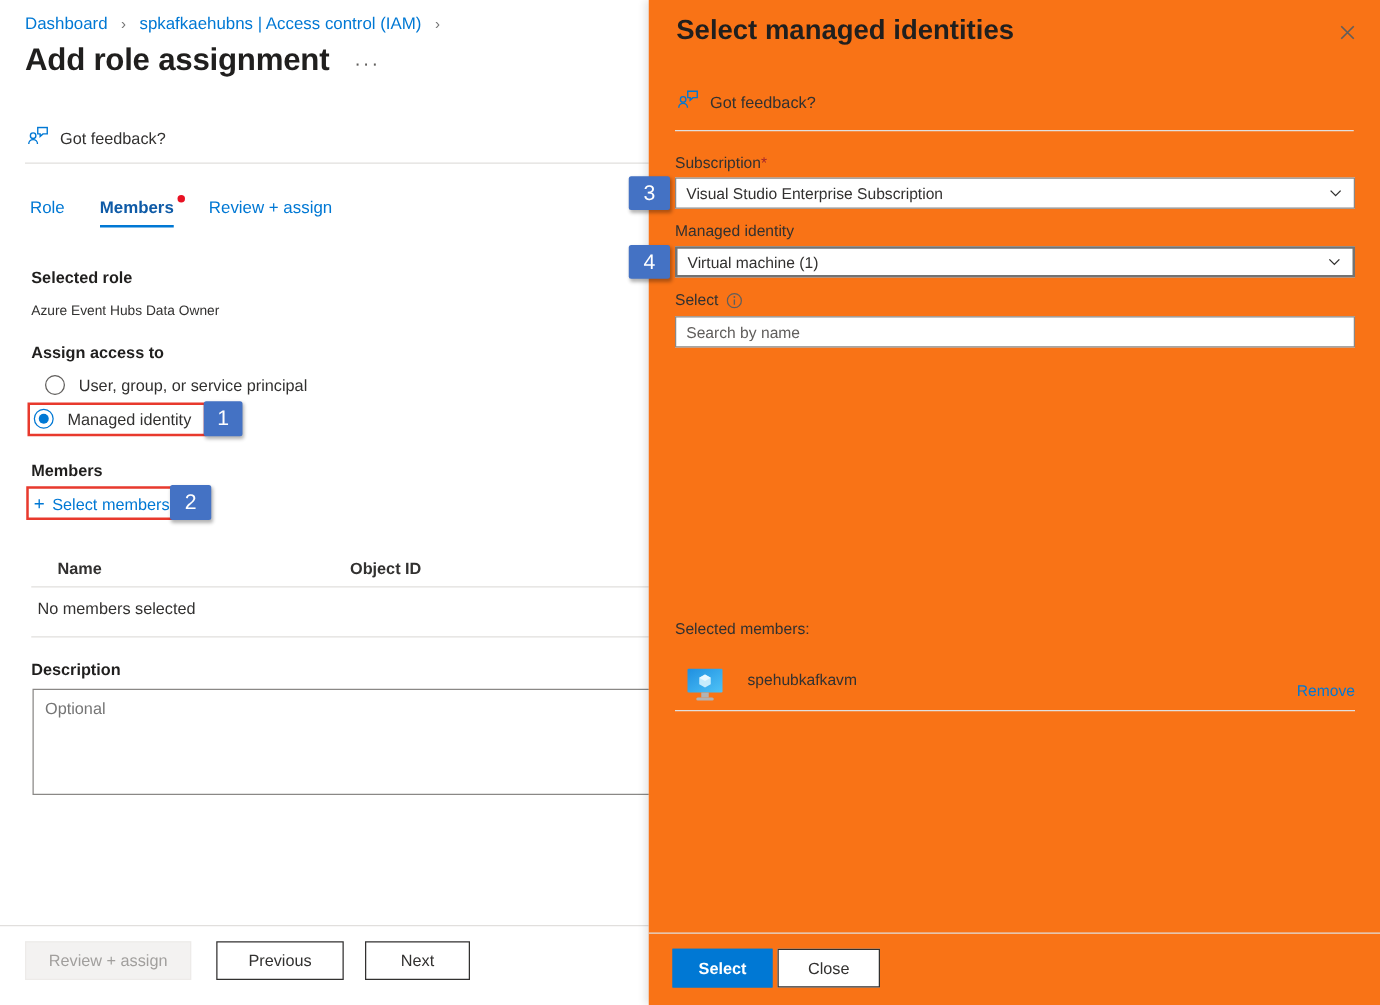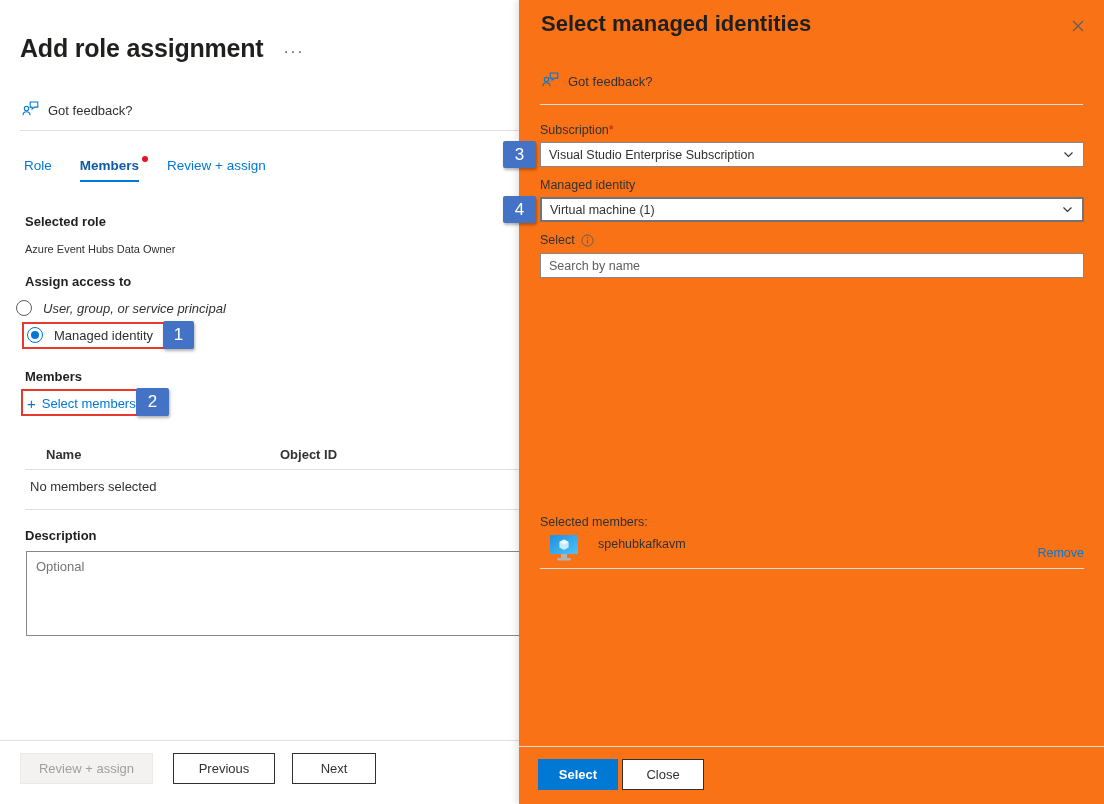--- a/index.html
+++ b/index.html
@@ -118,21 +118,21 @@
   #val-selected-role { left: 25px; top: 243px; }
   #lbl-assign-access { left: 25px; top: 274px; }
 
   
   .radio-row {
     position: absolute;
     display: flex; align-items: center;
     gap: 11px;
     cursor: pointer;
   }
-  #radio-user { left: 16px; top: 300px; font-style: italic; }
+  #radio-user { left: 36px; top: 300px; }
   #radio-mi   { left: 27px; top: 327px; }
   .radio-circle {
     width: 16px; height: 16px;
     border-radius: 50%;
     border: 1px solid #605e5c;
     background: #fff;
     position: relative;
     flex: none;
   }
   .radio-circle.checked {
@@ -295,21 +295,21 @@
     padding: 0 8px;
     font-family: "Liberation Sans", sans-serif;
     font-size: 12.5px;
     color: #323130;
     outline: none;
   }
   #search-input::placeholder { color: #605e5c; }
 
   #lbl-selected-members {
     position: absolute;
-    left: 540px; top: 515px;
+    left: 540px; top: 496px;
     font-size: 12.5px;
     color: #323130;
   }
   #member-row {
     position: absolute;
     left: 540px; top: 530px;
     width: 544px; height: 38px;
   }
   #vm-icon {
     position: absolute;
@@ -369,20 +369,26 @@
   #badge-1 { left: 163px; top: 321px; width: 31px; height: 28px; }
   #badge-2 { left: 136px; top: 388px; width: 33px; height: 28px; }
   #badge-3 { left: 503px; top: 141px; width: 33px; height: 27px; }
   #badge-4 { left: 503px; top: 196px; width: 33px; height: 27px; }
 </style>
 </head>
 <body>
 
 <div id="left-panel">
 
+  <div class="breadcrumb">
+    <span class="bc-link">Dashboard</span>
+    <span class="bc-sep">›</span>
+    <span class="bc-link">spkafkaehubns | Access control (IAM)</span>
+    <span class="bc-sep">›</span>
+  </div>
 
   <div class="page-title-row">
     <span class="page-title">Add role assignment</span>
     <span class="ellipsis-btn">···</span>
   </div>
 
   <div class="feedback-row" id="left-feedback">
     <span>
       <svg width="17" height="15" viewBox="0 0 17 15">
         <circle cx="4.5" cy="7.5" r="2.2" fill="none" stroke="#0078d4" stroke-width="1.1"></circle>

